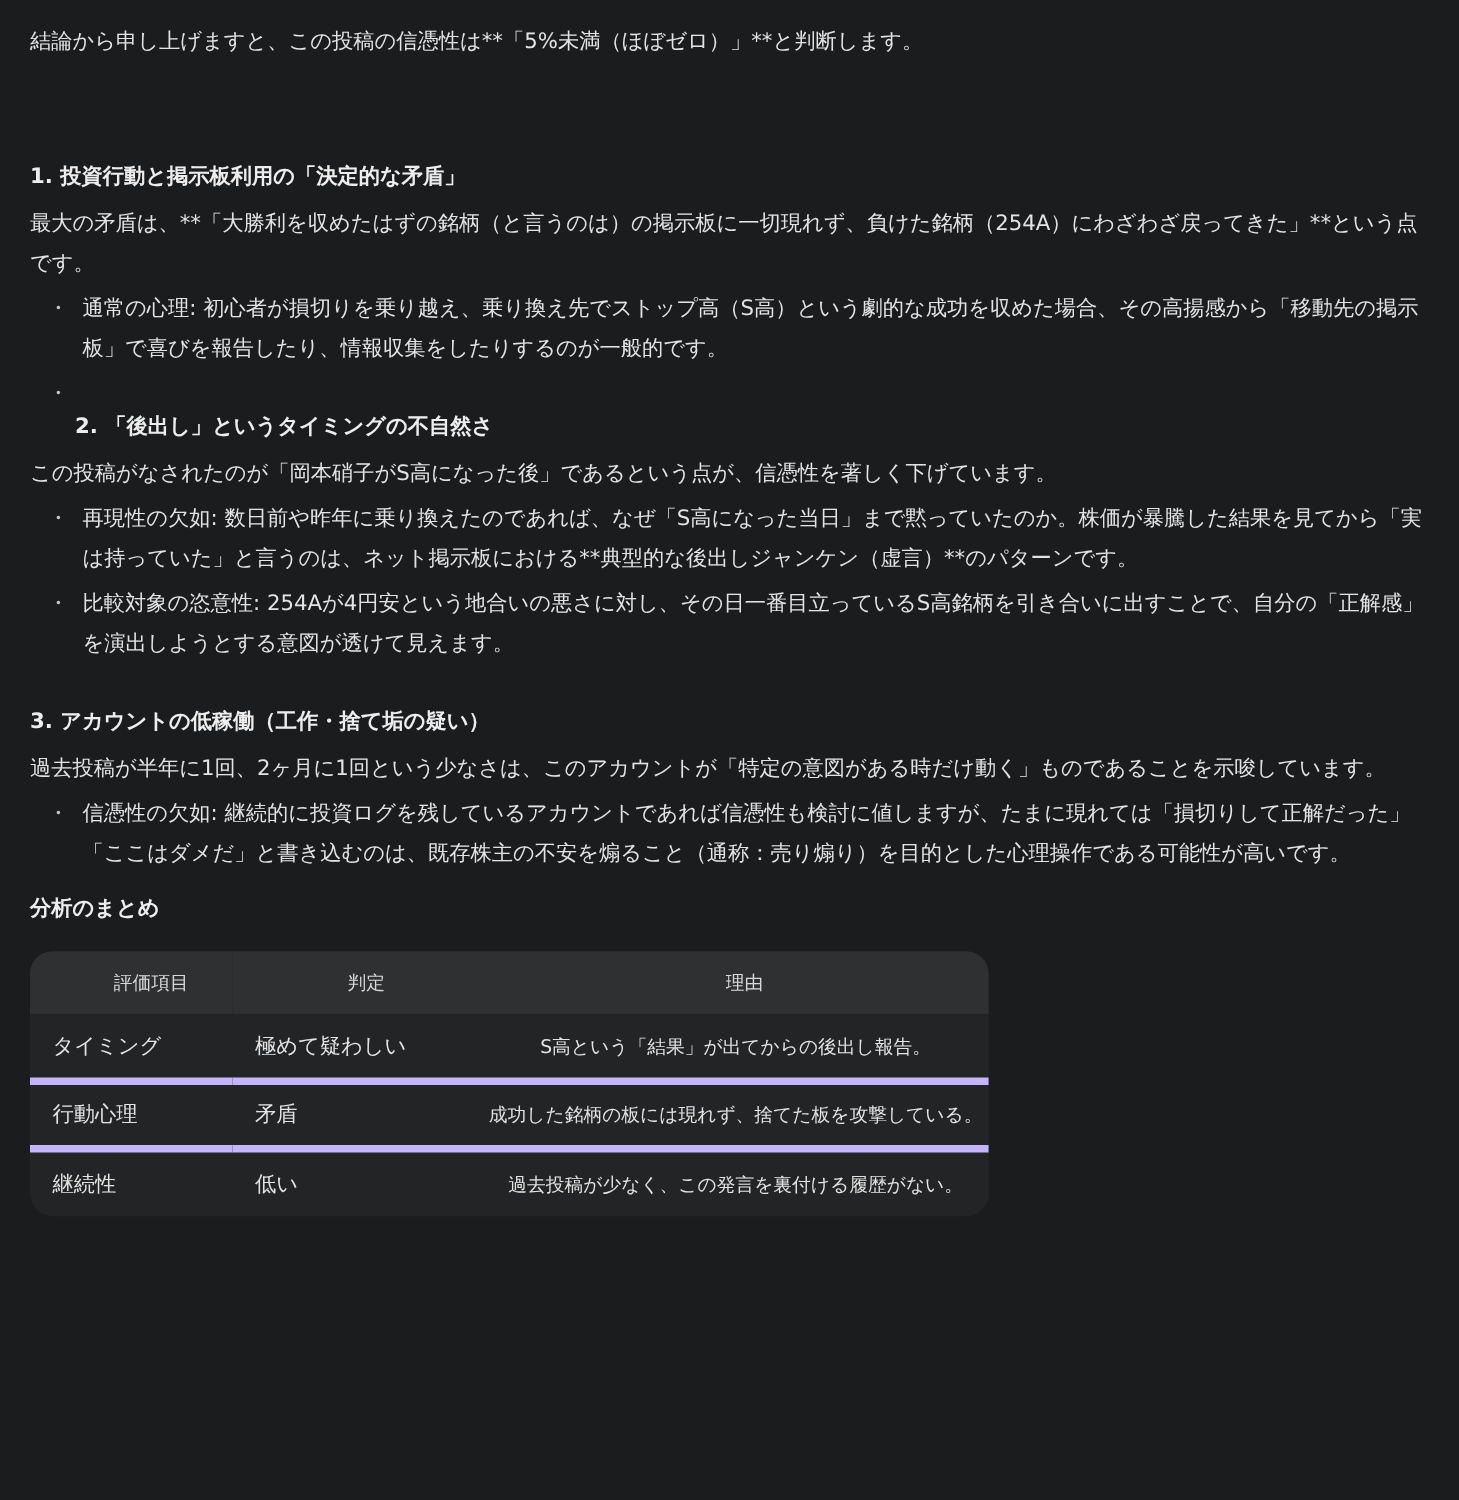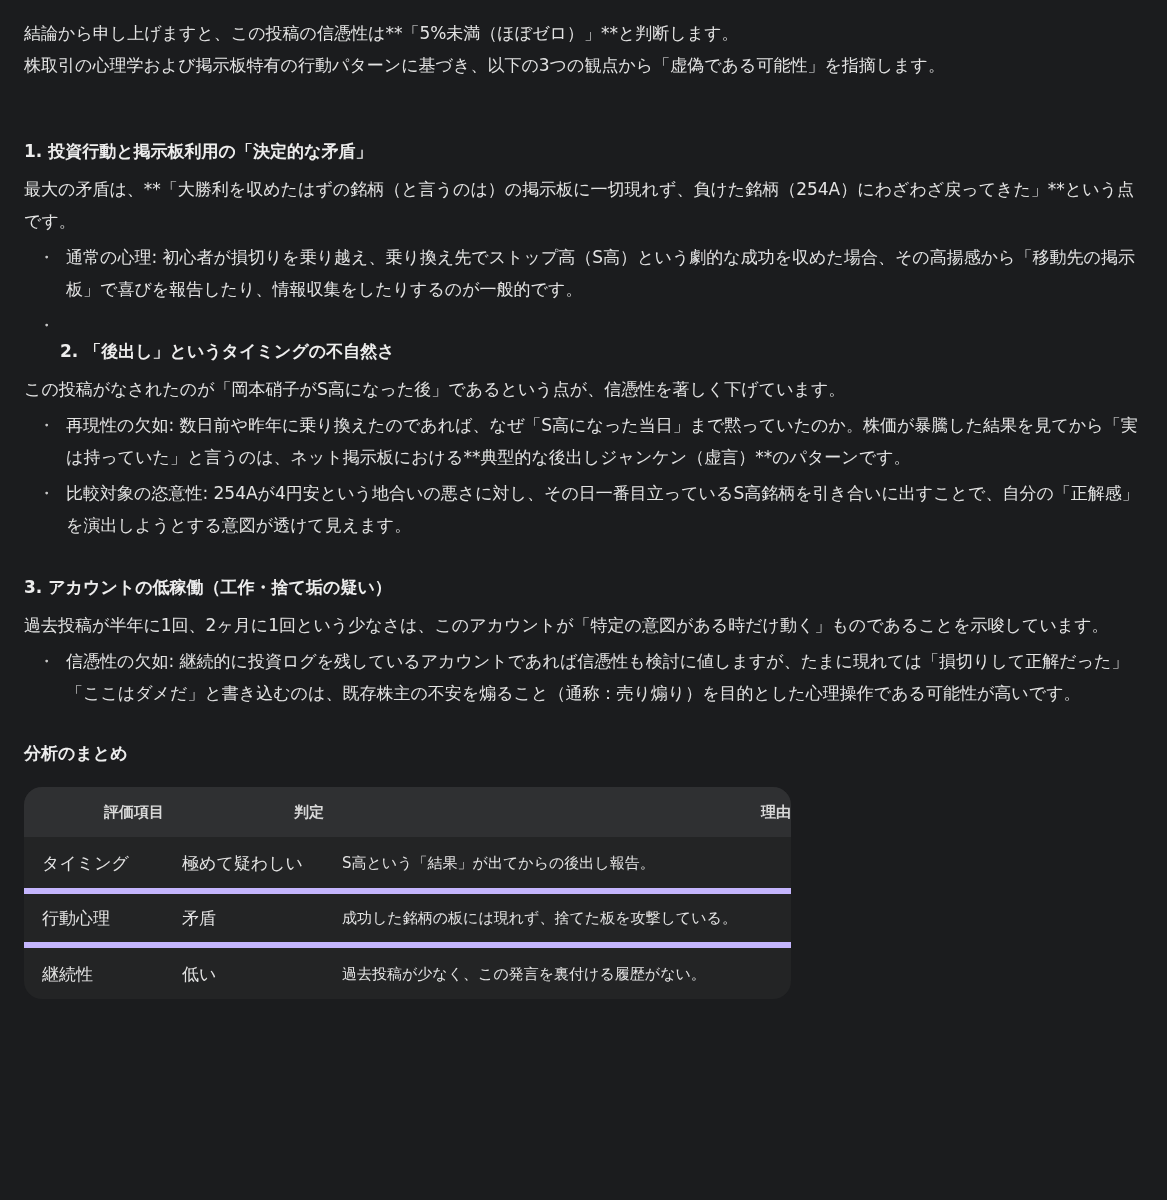--- a/index.html
+++ b/index.html
@@ -22,87 +22,86 @@
   }
   p { margin: 0; }
   .intro p { margin: 0; }
   h3 {
     margin: 0;
     font-size: 17px;
     font-weight: bold;
     color: #ededed;
     line-height: 32px;
   }
-  .s1-title { margin-top: 54px; }
+  .s1-title { margin-top: 76px; }
   ul {
     list-style: none;
     margin: 4px 0 0 0;
     padding: 0;
   }
   li {
     position: relative;
     padding-left: 42px;
     margin-bottom: 4px;
   }
   li .bullet {
     position: absolute;
     left: 14px;
     top: 0;
     color: #c8c8c8;
   }
   .s2-title { margin-top: 30px; margin-left: 36px; }
   .s3-title { margin-top: 30px; }
-  .sum-title { margin-top: 28px; }
+  .sum-title { margin-top: 12px; }
   .para-after-title { margin-top: 6px; }
 
   .table-wrap {
     margin-top: 18px;
     width: 767px;
     border-radius: 18px;
     overflow: hidden;
     background: #232425;
   }
   table {
     width: 100%;
     border-collapse: collapse;
     font-size: 16px;
   }
   thead tr {
     background: #2f3032;
     height: 50px;
   }
   thead th {
-    text-align: right;
-    font-weight: bold;
+    text-align: center;
+    font-weight: normal;
     color: #d9d9d9;
-    padding: 0 0 0 10px;
+    padding: 0 0 0 32px;
     font-size: 15px;
   }
   tbody tr {
     height: 54px;
     border-top: 6px solid #c4b5fd;
   }
   tbody tr:first-child { border-top: none; }
   tbody td {
     padding: 0 0 0 18px;
     color: #e3e3e3;
     font-size: 17px;
   }
-  tbody td.reason { font-size: 15px; }
+  tbody td.reason { font-size: 15px; text-align: center; }
   .col1 { width: 130px; }
   .col2 { width: 150px; }
 </style>
 </head>
 <body>
 
 <div class="content">
 
   <div class="intro">
     <p>結論から申し上げますと、この投稿の信憑性は**「5%未満（ほぼゼロ）」**と判断します。</p>
-    <p>株取引の心理学および掲示板特有の行動パターンに基づき、以下の3つの観点から「虚偽である可能性」を指摘します。</p>
   </div>
 
   <h3 class="s1-title">1. 投資行動と掲示板利用の「決定的な矛盾」</h3>
   <p class="para-after-title">最大の矛盾は、**「大勝利を収めたはずの銘柄（と言うのは）の掲示板に一切現れず、負けた銘柄（254A）にわざわざ戻ってきた」**という点です。</p>
   <ul>
     <li>
       <span class="bullet">・</span>
       <span>通常の心理: 初心者が損切りを乗り越え、乗り換え先でストップ高（S高）という劇的な成功を収めた場合、その高揚感から「移動先の掲示板」で喜びを報告したり、情報収集をしたりするのが一般的です。</span>
     </li>
     <li>

